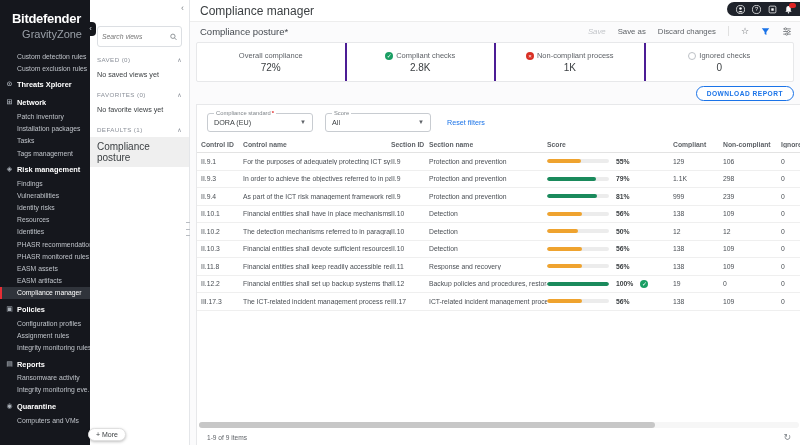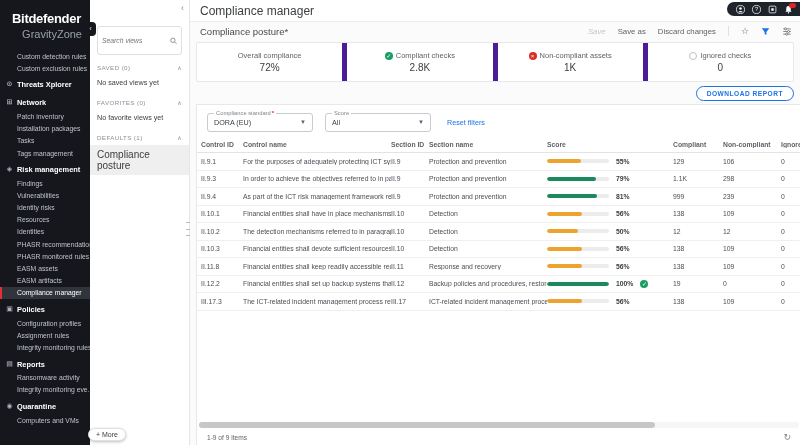--- a/index.html
+++ b/index.html
@@ -16,21 +16,21 @@
   .nav-link { font-size:6.8px; color:#bfc3c9; padding:2.6px 4px 2.6px 17px; white-space:nowrap; overflow:hidden; cursor:pointer; }
   .nav-section { font-size:7.4px; font-weight:bold; color:#fff; padding:3px 4px 3px 5px; margin-top:3px; display:flex; gap:3px; white-space:nowrap; cursor:pointer; }
   .nav-icon { font-size:7px; color:#aab0b8; width:9px; display:inline-block; text-align:center; }
   .nav-link.active { background:#30343b; color:#fff; border-left:2px solid #e62e35; padding-left:15px; }
   .collapse-tab { position:absolute; left:85px; top:22px; width:11px; height:14px; background:#15171d; border-radius:0 4px 4px 0; color:#cfd3d8; font-size:8px; line-height:13px; text-align:center; cursor:pointer; z-index:5; }
   .more-pill { position:absolute; left:88px; top:428px; background:#fff; border:1px solid #e0e0e0; border-radius:8px; box-shadow:0 1px 3px rgba(0,0,0,.25); font-size:7px; color:#3c4043; padding:2px 7px; z-index:6; cursor:pointer; }
 
   
   .views { position:absolute; left:90px; top:0; width:100px; height:445px; background:#fff; border-right:1px solid #e4e6e9; }
   .views-collapse { position:absolute; right:5px; top:3px; color:#80868b; font-size:9px; cursor:pointer; }
-  .search-box { margin:26px 7px 0 7px; border:1px solid #dcdfe3; border-radius:3px; height:29px; display:flex; align-items:center; padding:0 4px; }
+  .search-box { margin:26px 7px 0 7px; border:1px solid #dcdfe3; border-radius:3px; height:21px; display:flex; align-items:center; padding:0 4px; }
   .search-box input { border:none; outline:none; width:100%; font-size:6.8px; font-style:italic; color:#80868b; font-family:inherit; background:transparent; }
   .views-section-header { display:flex; align-items:center; font-size:6.2px; letter-spacing:.4px; color:#8a8f98; padding:9px 7px 4px 7px; cursor:pointer; }
   .views-section-header .chev { margin-left:auto; font-size:6px; color:#8a8f98; }
   .views-empty { font-size:7.2px; color:#3c4043; padding:3px 7px; }
   .views-item { font-size:10px; color:#3c4043; padding:4px 7px; cursor:pointer; }
   .views-item.selected { background:#efefef; }
   .panel-grip { position:absolute; left:186px; top:222px; width:4px; height:14px; display:flex; flex-direction:column; justify-content:space-between; z-index:5; cursor:col-resize; }
   .panel-grip i { display:block; height:1px; background:#b8bcc2; }
 
   
@@ -45,21 +45,21 @@
   .subtitle-row { height:18px; display:flex; align-items:center; padding:0 8px 0 10px; }
   .page-subtitle { font-size:9.5px; font-weight:500; color:#454a50; }
   .actions { margin-left:auto; display:flex; align-items:center; gap:12px; }
   .action-txt { font-size:7.8px; color:#5f6368; cursor:pointer; }
   .action-txt.disabled { color:#c3c6ca; cursor:default;font-style:italic; }
   .action-sep { width:1px; height:10px; background:#e0e0e0; }
   .icon-btn { font-size:9px; color:#5f6368; cursor:pointer; line-height:1; }
   .icon-btn svg { display:block; }
 
   .stats-card { margin:2px 6px 0 6px; height:40px; background:#fff; border:1px solid #e7e8ea; border-radius:2px; display:flex; }
-  .stat { flex:1; border-right:5px solid #4c1d95; display:flex; flex-direction:column; align-items:center; justify-content:center; gap:2px; }
+  .stat { flex:1; border-right:2px solid #4c1d95; display:flex; flex-direction:column; align-items:center; justify-content:center; gap:2px; }
   .stat:last-child { border-right:none; }
   .stat-label { font-size:7.5px; color:#5f6368; display:flex; align-items:center; gap:3px; }
   .stat-value { font-size:10px; color:#3c4043; }
   .dot-ic { width:8px; height:8px; border-radius:50%; color:#fff; font-size:6px; line-height:8px; text-align:center; }
   .dot-ic.green { background:#1a9e63; }
   .dot-ic.red { background:#d93025; }
   .dot-ic.hollow { background:#fff; border:1px solid #bdc1c6; }
 
   .download-row { height:24px; position:relative; }
   .download-btn { position:absolute; right:6px; top:4px; border:1px solid #1a73e8; color:#1a73e8; background:#fff; border-radius:9px; font-size:6.6px; font-weight:bold; letter-spacing:.5px; padding:3px 10px; font-family:inherit; cursor:pointer; }
@@ -248,21 +248,21 @@
       <div class="stat">
         <span class="stat-label">
             <span class="dot-ic green">✓</span>
             <span>Compliant checks</span>
           </span>
         <span class="stat-value">2.8K</span>
       </div>
       <div class="stat">
         <span class="stat-label">
             <span class="dot-ic red">×</span>
-            <span>Non-compliant assets</span>
+            <span>Non-compliant process</span>
           </span>
         <span class="stat-value">1K</span>
       </div>
       <div class="stat">
         <span class="stat-label">
             <span class="dot-ic hollow"></span>
             <span>Ignored checks</span>
           </span>
         <span class="stat-value">0</span>
       </div>

